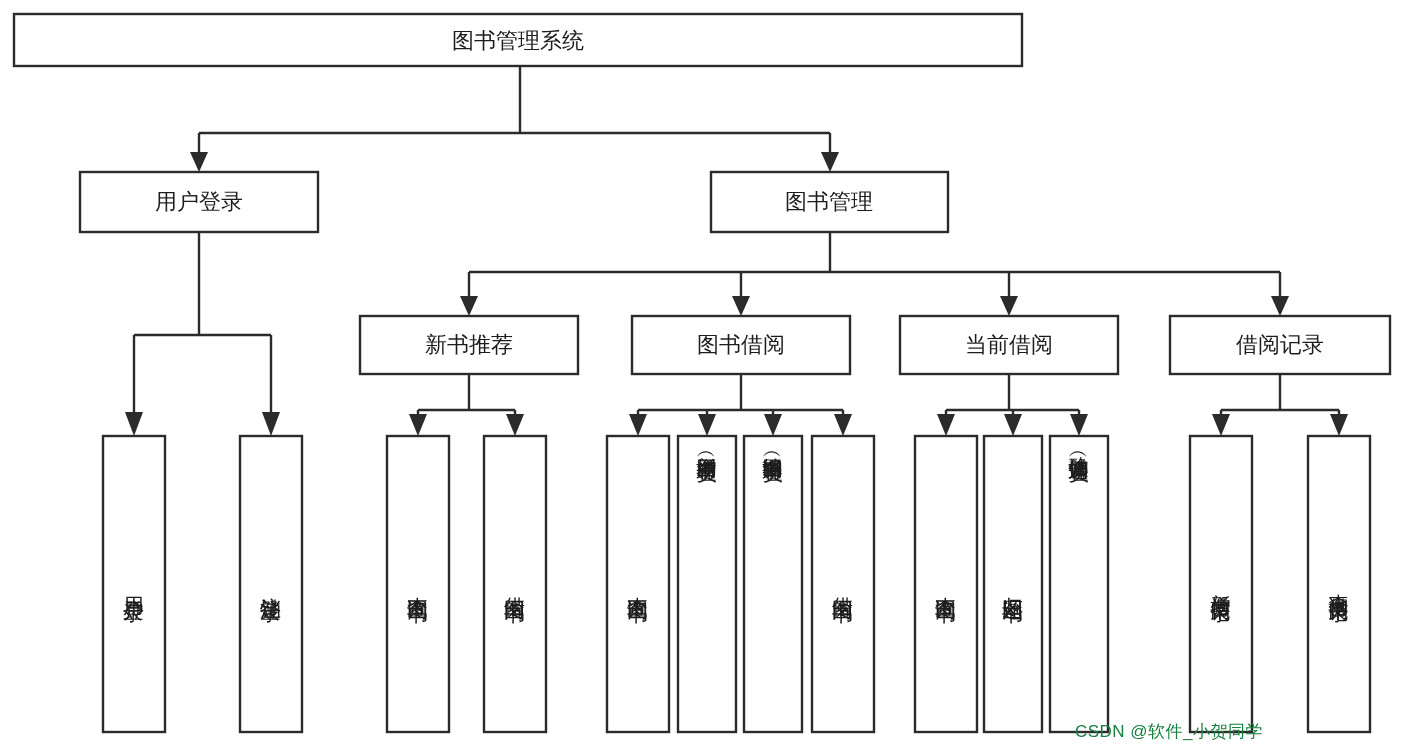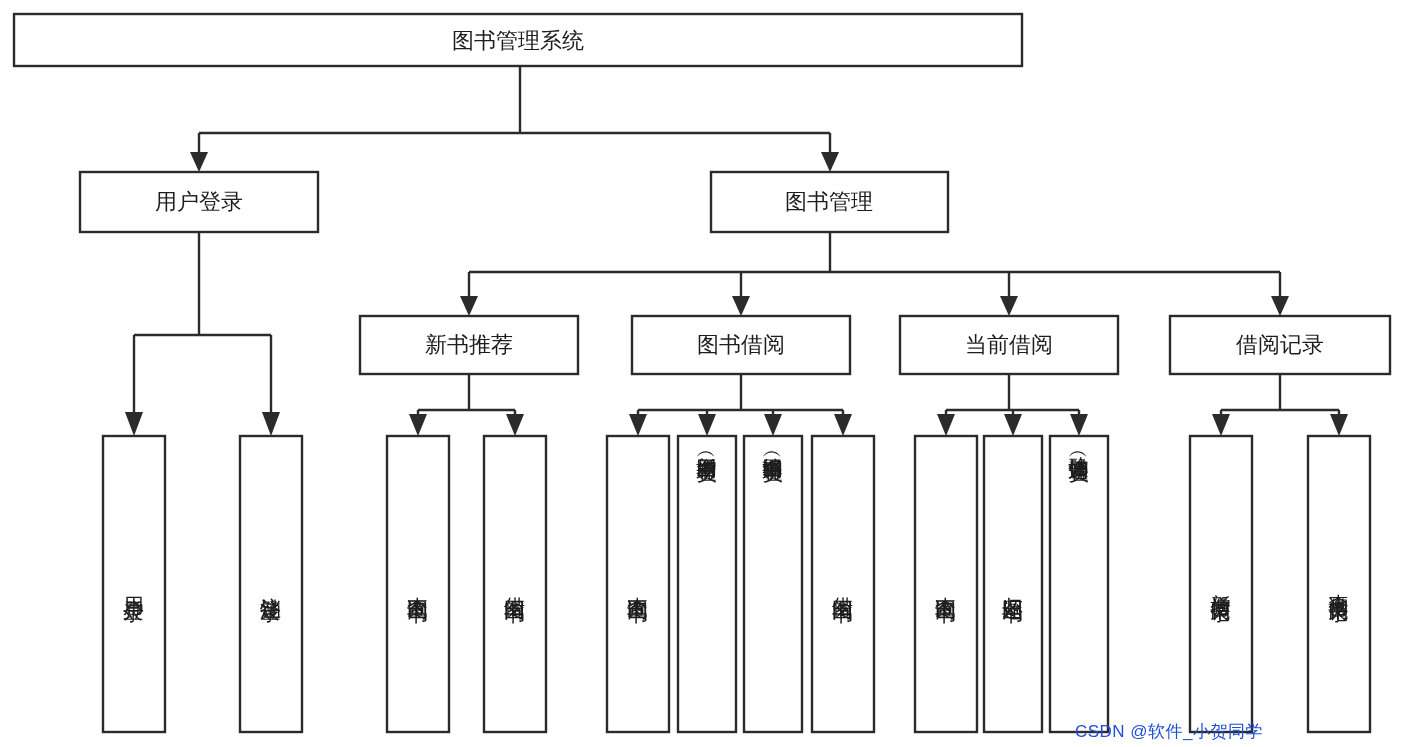--- a/index.html
+++ b/index.html
@@ -61,21 +61,21 @@
     color: #1d1d1d;
     white-space: nowrap;
     pointer-events: none;
   }
   #watermark {
     position: absolute;
     right: 10px;
     bottom: 4px;
     font-family: "Liberation Sans", "DejaVu Sans", sans-serif;
     font-size: 17px;
-    color: #1d4ed8;
+    color: #15803d;
     letter-spacing: 0.5px;
     white-space: nowrap;
   }
 </style>
 </head>
 <body>
 
 <div id="diagram-root">
 
   <svg class="flow" viewBox="0 0 1405 747">

